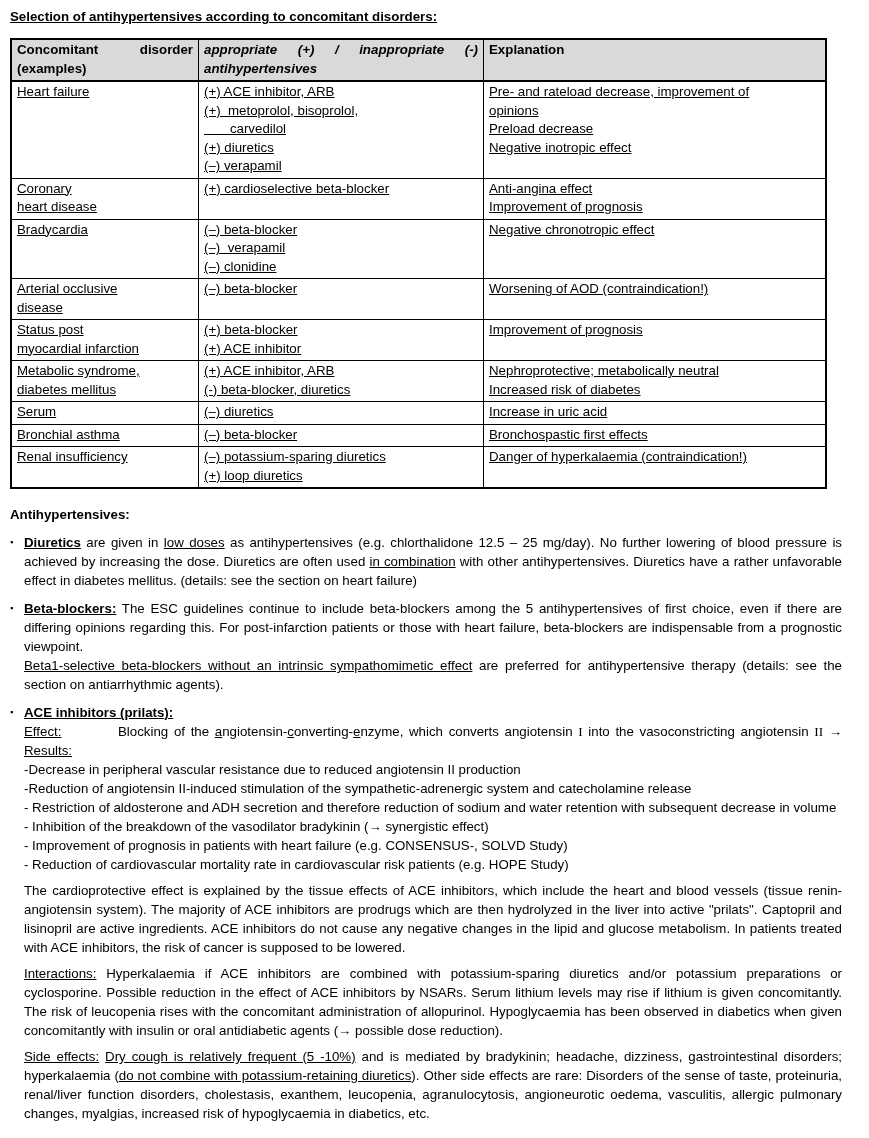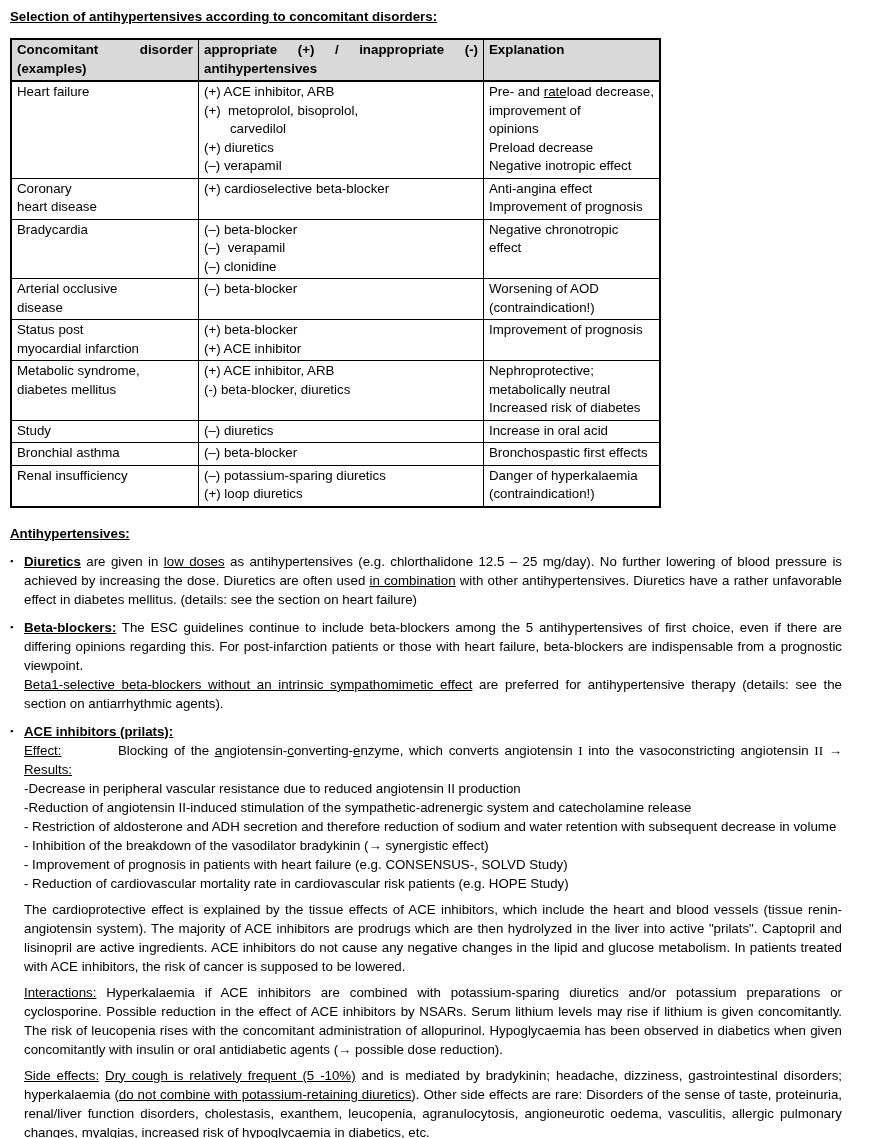--- a/index.html
+++ b/index.html
@@ -13,44 +13,43 @@
     line-height: 19px;
     color: #000000;
   }
   .title {
     font-weight: bold;
     text-decoration: underline;
     margin: 0 0 12px 0;
   }
   table.disorders {
     table-layout: fixed;
-    width: 651px;
+    width: 817px;
     border-collapse: collapse;
     border: 2px solid #000000;
     margin: 0 0 16px 0;
   }
   table.disorders th, table.disorders td {
     border: 1px solid #000000;
     vertical-align: top;
     padding: 1px 5px 2px 5px;
     line-height: 18.5px;
   }
   table.disorders th {
     background: #d9d9d9;
     font-weight: bold;
     text-align: justify;
     border-bottom: 2px solid #000000;
   }
   th.col-disorder { width: 176px; }
-  th.col-drugs    { width: 274px; }
+  th.col-drugs    { width: 274px; font-style: italic; }
   th.col-expl     { text-align: left; }
-  td .line { white-space: pre-wrap; }
+  td .line { white-space: pre-wrap; text-decoration: underline; }
   .sec-heading {
     font-weight: bold;
-    text-decoration: underline;
     margin: 0 0 9px 0;
   }
   .bullet { display: flex; margin: 0 0 9px 0; }
   .bullet .marker {
     flex: none;
     width: 14px;
     font-size: 9px;
     line-height: 19px;
   }
   .bullet .content { flex: 1; min-width: 0; }
@@ -156,27 +155,27 @@
             <div class="line"><span>(+) ACE inhibitor, ARB</span></div>
             <div class="line"><span>(-) beta-blocker, diuretics</span></div>
           </td>
           <td class="col-expl">
             <div class="line"><span>Nephroprotective; metabolically neutral</span></div>
             <div class="line"><span>Increased risk of diabetes</span></div>
           </td>
         </tr>
         <tr>
           <td class="col-disorder">
-            <div class="line"><span>Study</span></div>
+            <div class="line"><span>Serum</span></div>
           </td>
           <td class="col-drugs">
             <div class="line"><span>(–) diuretics</span></div>
           </td>
           <td class="col-expl">
-            <div class="line"><span>Increase in oral acid</span></div>
+            <div class="line"><span>Increase in uric acid</span></div>
           </td>
         </tr>
         <tr>
           <td class="col-disorder">
             <div class="line"><span>Bronchial asthma</span></div>
           </td>
           <td class="col-drugs">
             <div class="line"><span>(–) beta-blocker</span></div>
           </td>
           <td class="col-expl">

